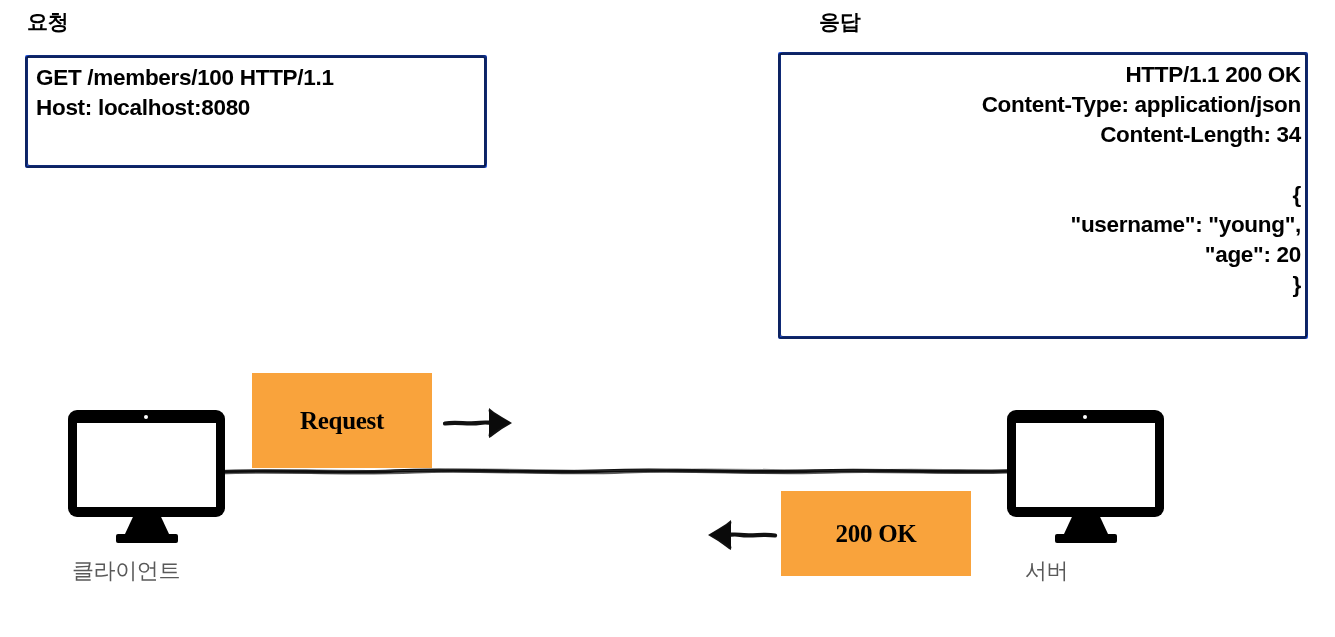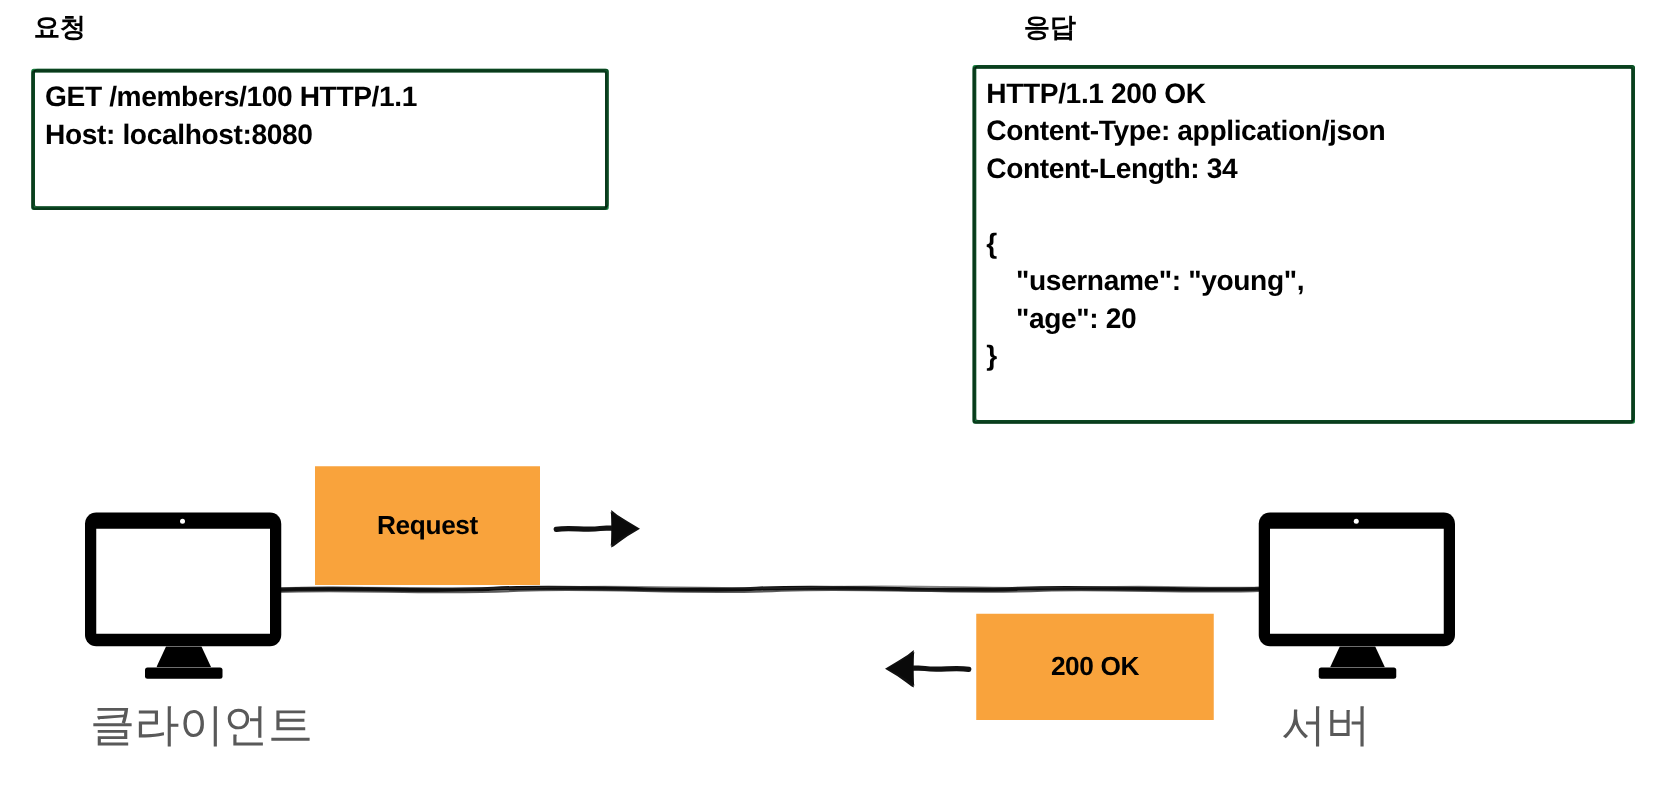--- a/index.html
+++ b/index.html
@@ -34,42 +34,42 @@
     white-space: nowrap;
   }
   #heading-request { left: 27px; top: 8px; }
   #heading-response { left: 819px; top: 8px; }
 
   
   .msg-box {
     position: absolute;
     background: #ffffff;
     box-sizing: border-box;
-    border: 3px solid #15803d;
+    border: 3px solid #1d4ed8;
     border-radius: 2px;
   }
   
   .msg-box::before,
   .msg-box::after {
     content: "";
     position: absolute;
     pointer-events: none;
     border-radius: 3px;
   }
   .msg-box::before {
     left: -3px; top: -2px; right: -2px; bottom: -3px;
     border: 2px solid rgba(0,0,0,0.55);
   }
   .msg-box::after {
     left: -1px; top: -3px; right: -3px; bottom: -1px;
     border: 1px solid rgba(0,0,0,0.45);
   }
 
   #box-request { left: 25px; top: 55px; width: 462px; height: 113px; }
-  #box-response { left: 778px; top: 52px; width: 530px; height: 287px; }
+  #box-response { left: 778px; top: 52px; width: 530px; height: 287px; text-align: right; }
 
   .msg-text {
     position: absolute;
     left: 8px;
     top: 5px;
     right: 4px;
     margin: 0;
     font-family: "Liberation Sans", "DejaVu Sans", sans-serif;
     font-size: 22.5px;
     font-weight: bold;
@@ -83,24 +83,25 @@
   .wire {
     position: absolute;
   }
 
   
   .tag-box {
     position: absolute;
     display: flex;
     align-items: center;
     justify-content: center;
-    font-size: 21px;
+    font-size: 25px;
     font-weight: bold;
     color: #000000;
     letter-spacing: -0.3px;
+    font-family: Liberation Serif, serif;
   }
   #tag-request { left: 252px; top: 373px; width: 180px; height: 95px; }
   #tag-response { left: 781px; top: 491px; width: 190px; height: 85px; }
 
   
   .device { position: absolute; }
   .device .bezel {
     position: absolute;
     left: 0; top: 0;
     background: #000000;
@@ -134,21 +135,21 @@
   .device .camera { left: 76px; top: 5px; }
   .device .neck {
     left: 57px; top: 107px; width: 44px; height: 17px;
     clip-path: polygon(18% 0%, 82% 0%, 100% 100%, 0% 100%);
   }
   .device .base { left: 48px; top: 124px; width: 62px; height: 9px; }
 
   
   .device-caption {
     position: absolute;
-    font-size: 36px;
+    font-size: 22px;
     color: #595959;
     letter-spacing: -0.4px;
     white-space: nowrap;
   }
   #caption-client { left: 72px; top: 556px; }
   #caption-server { left: 1025px; top: 556px; }
 
   
   .arrow { position: absolute; }
 </style>

